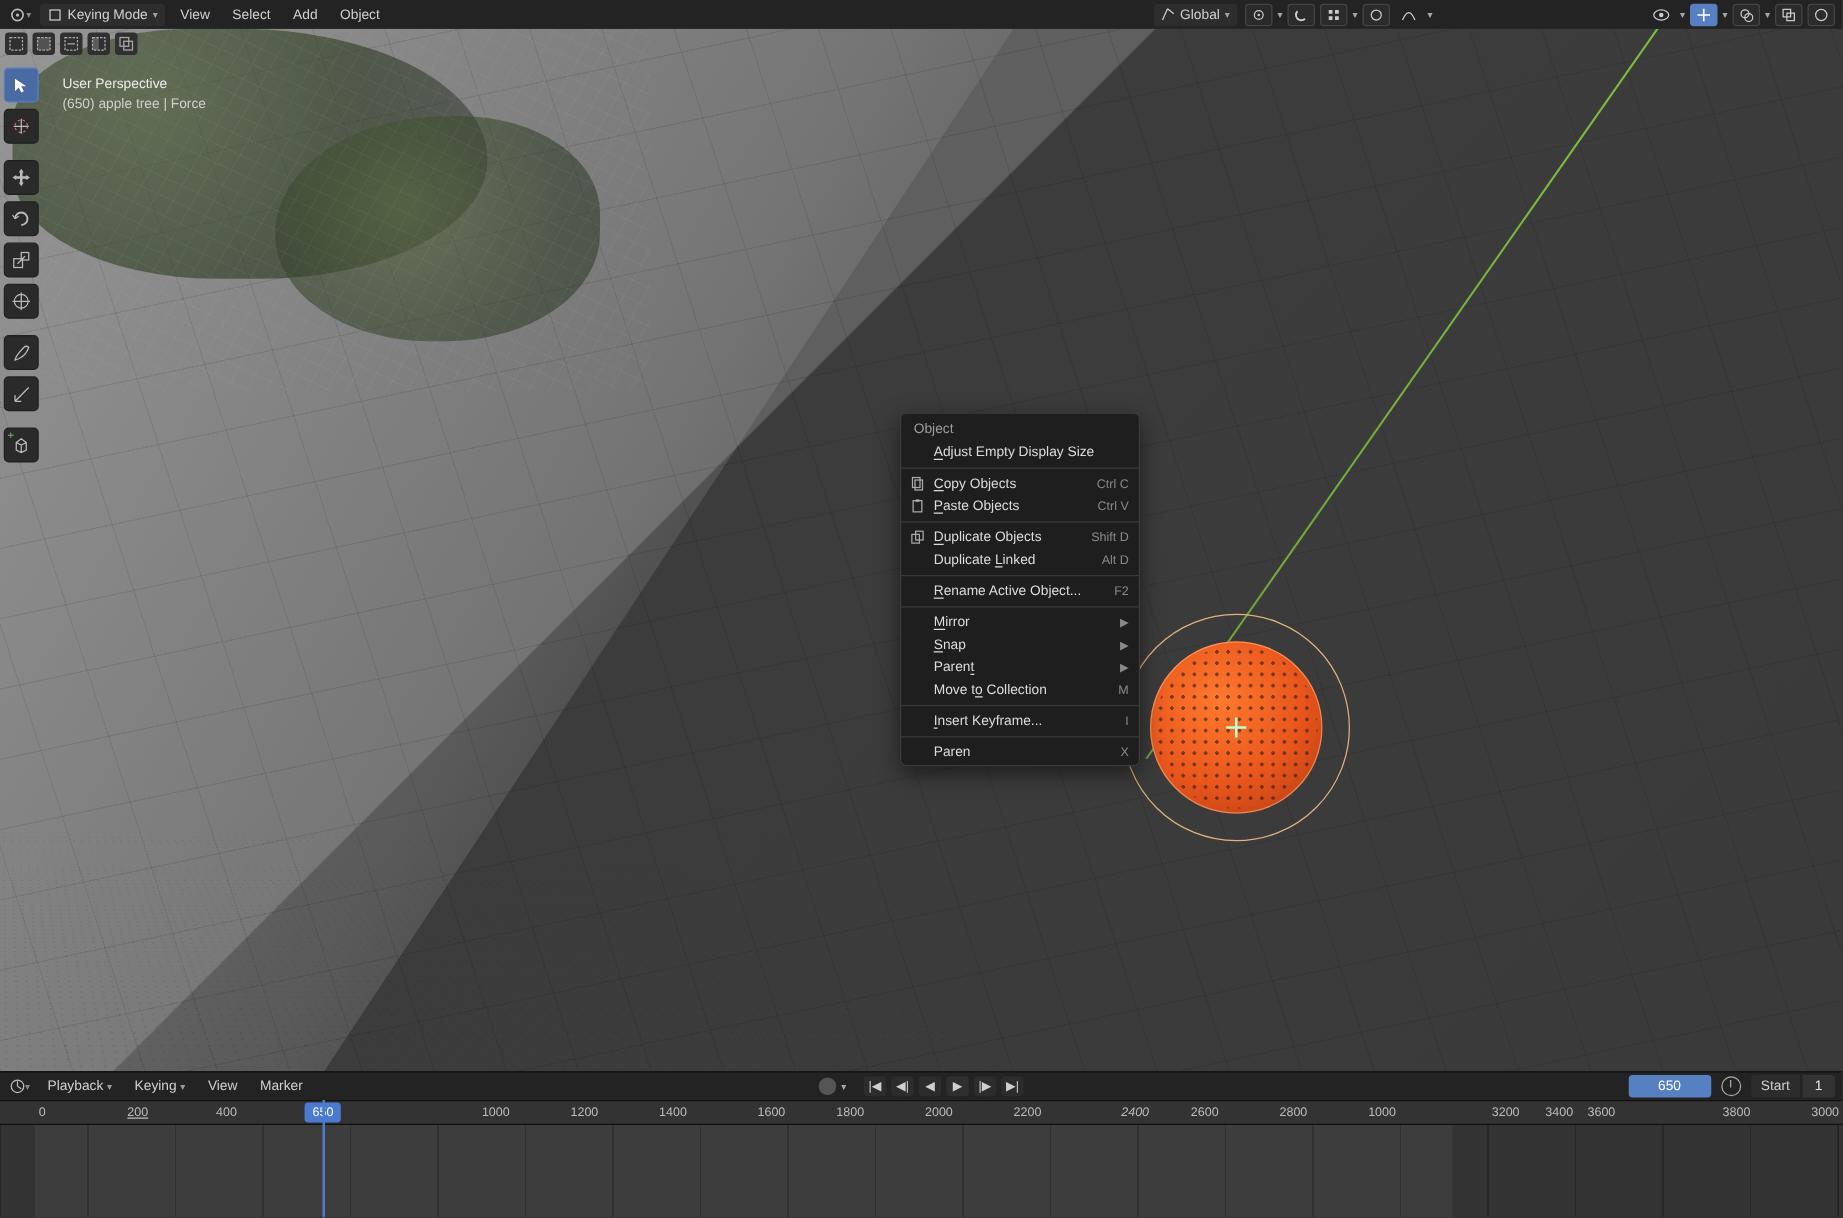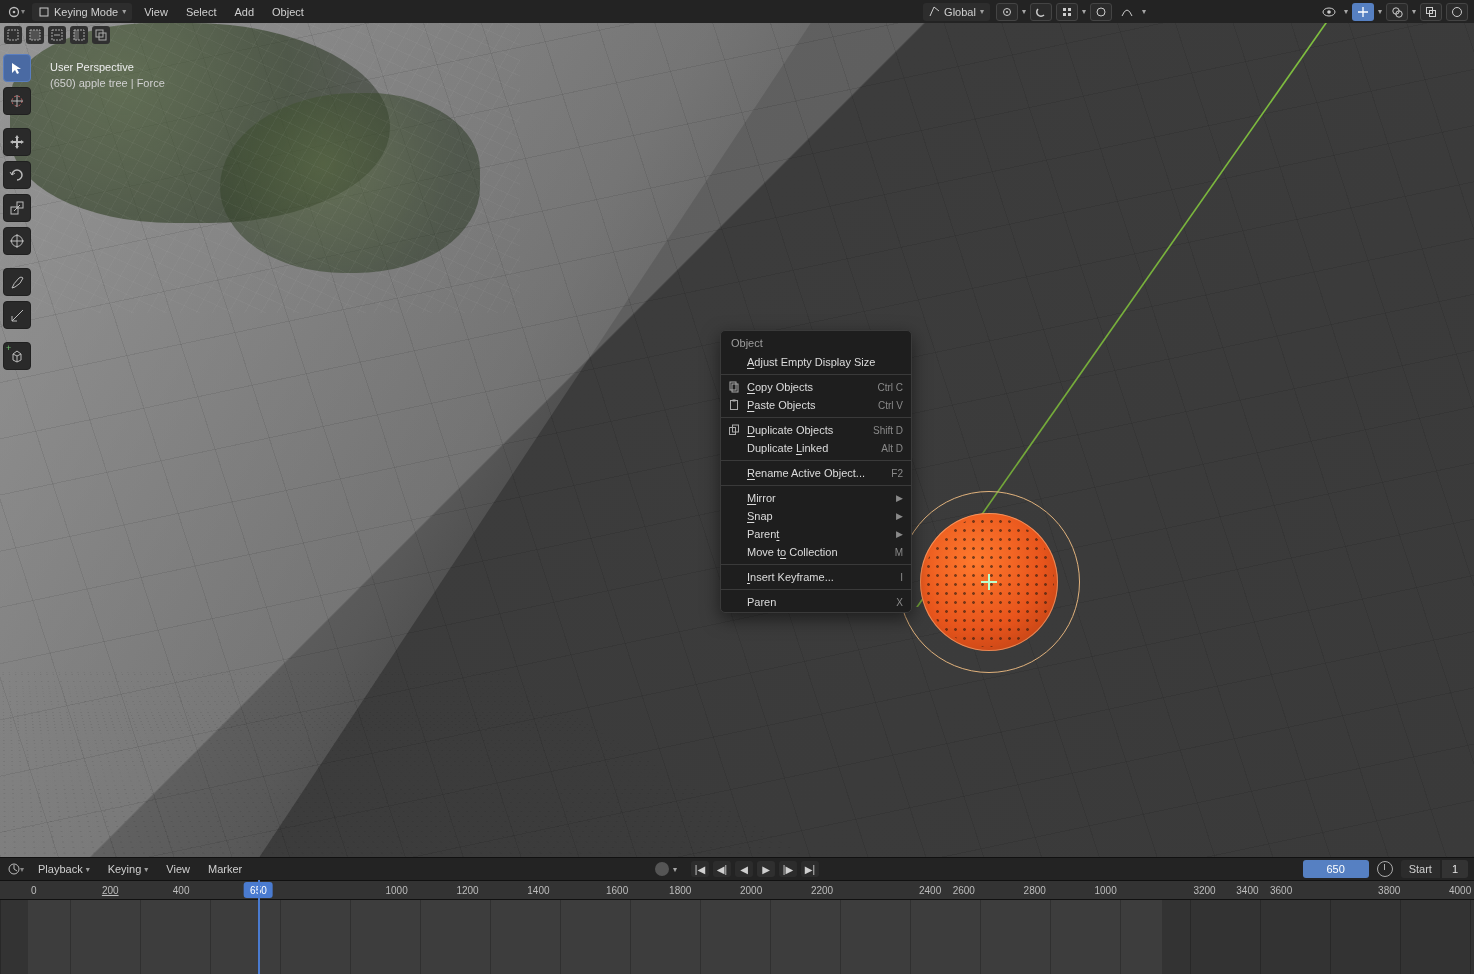--- a/index.html
+++ b/index.html
@@ -425,29 +425,29 @@
       <div class="tick" style="left: 169.8px;">400</div>
       <div class="tick" style="left: 240.7px;">600</div>
       <div class="tick" style="left: 311.6px; margin-top: 25px;">800</div>
       <div class="tick" style="left: 382.5px;">1000</div>
       <div class="tick" style="left: 453.4px;">1200</div>
       <div class="tick" style="left: 524.3px;">1400</div>
       <div class="tick" style="left: 563px; margin-left: 40px;">1600</div>
       <div class="tick" style="left: 666.1px;">1800</div>
       <div class="tick" style="left: 737px;">2000</div>
       <div class="tick" style="left: 807.9px;">2200</div>
-      <div class="tick" style="left: 916px;">2400</div>
+      <div class="tick" style="left: 894px; font-style: italic;">2400</div>
       <div class="tick" style="left: 949.7px;">2600</div>
       <div class="tick" style="left: 1020.6px;">2800</div>
       <div class="tick" style="left: 1091.5px;">1000</div>
       <div class="tick" style="left: 1162.4px; margin-left: 28px;">3200</div>
       <div class="tick" style="left: 1233.3px;">3400</div>
       <div class="tick" style="left: 1267px;">3600</div>
       <div class="tick" style="left: 1375.1px;">3800</div>
-      <div class="tick" style="left: 1446px;">4000</div>
+      <div class="tick" style="left: 1446px;">3000</div>
       <div class="curbadge" style="left: 258.425px;">650</div>
     </div>
   <div class="track">
     <div class="bounds" id="bounds" style="left: 28.3545px; width: 1134.05px;"></div>
     <div class="minorgrid"></div>
     <div class="playhead" id="playhead" style="left: 258.425px;"></div>
   </div>
 </div>
 
 </body></html>

